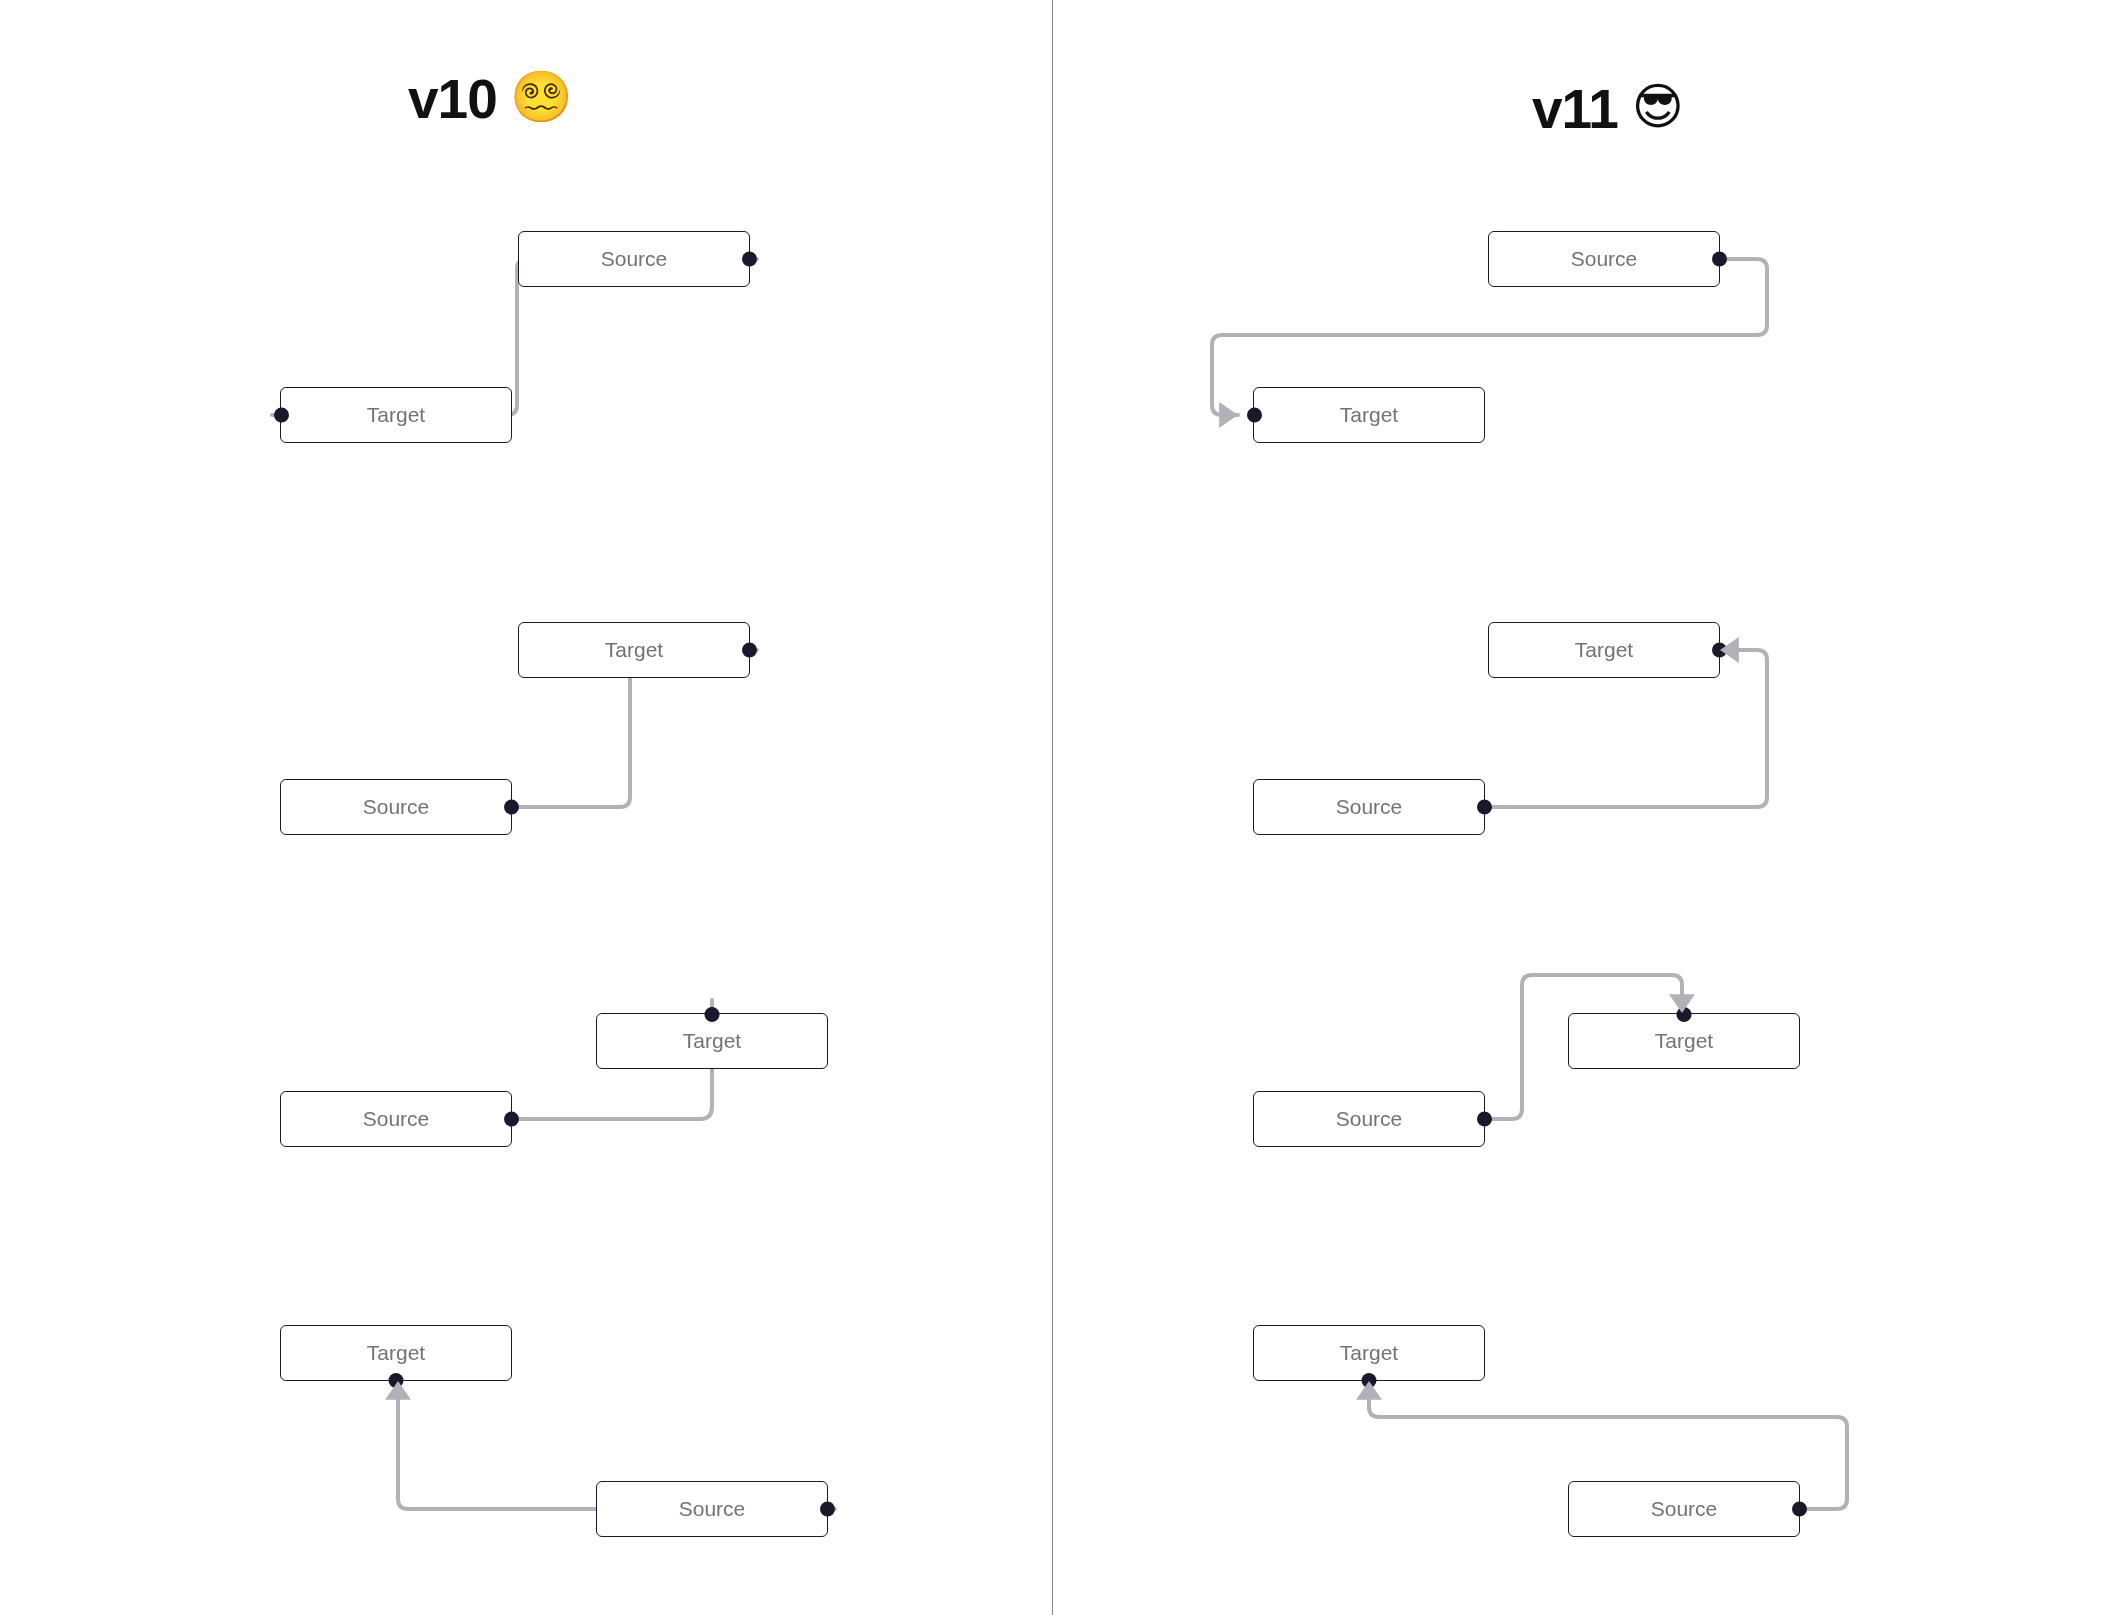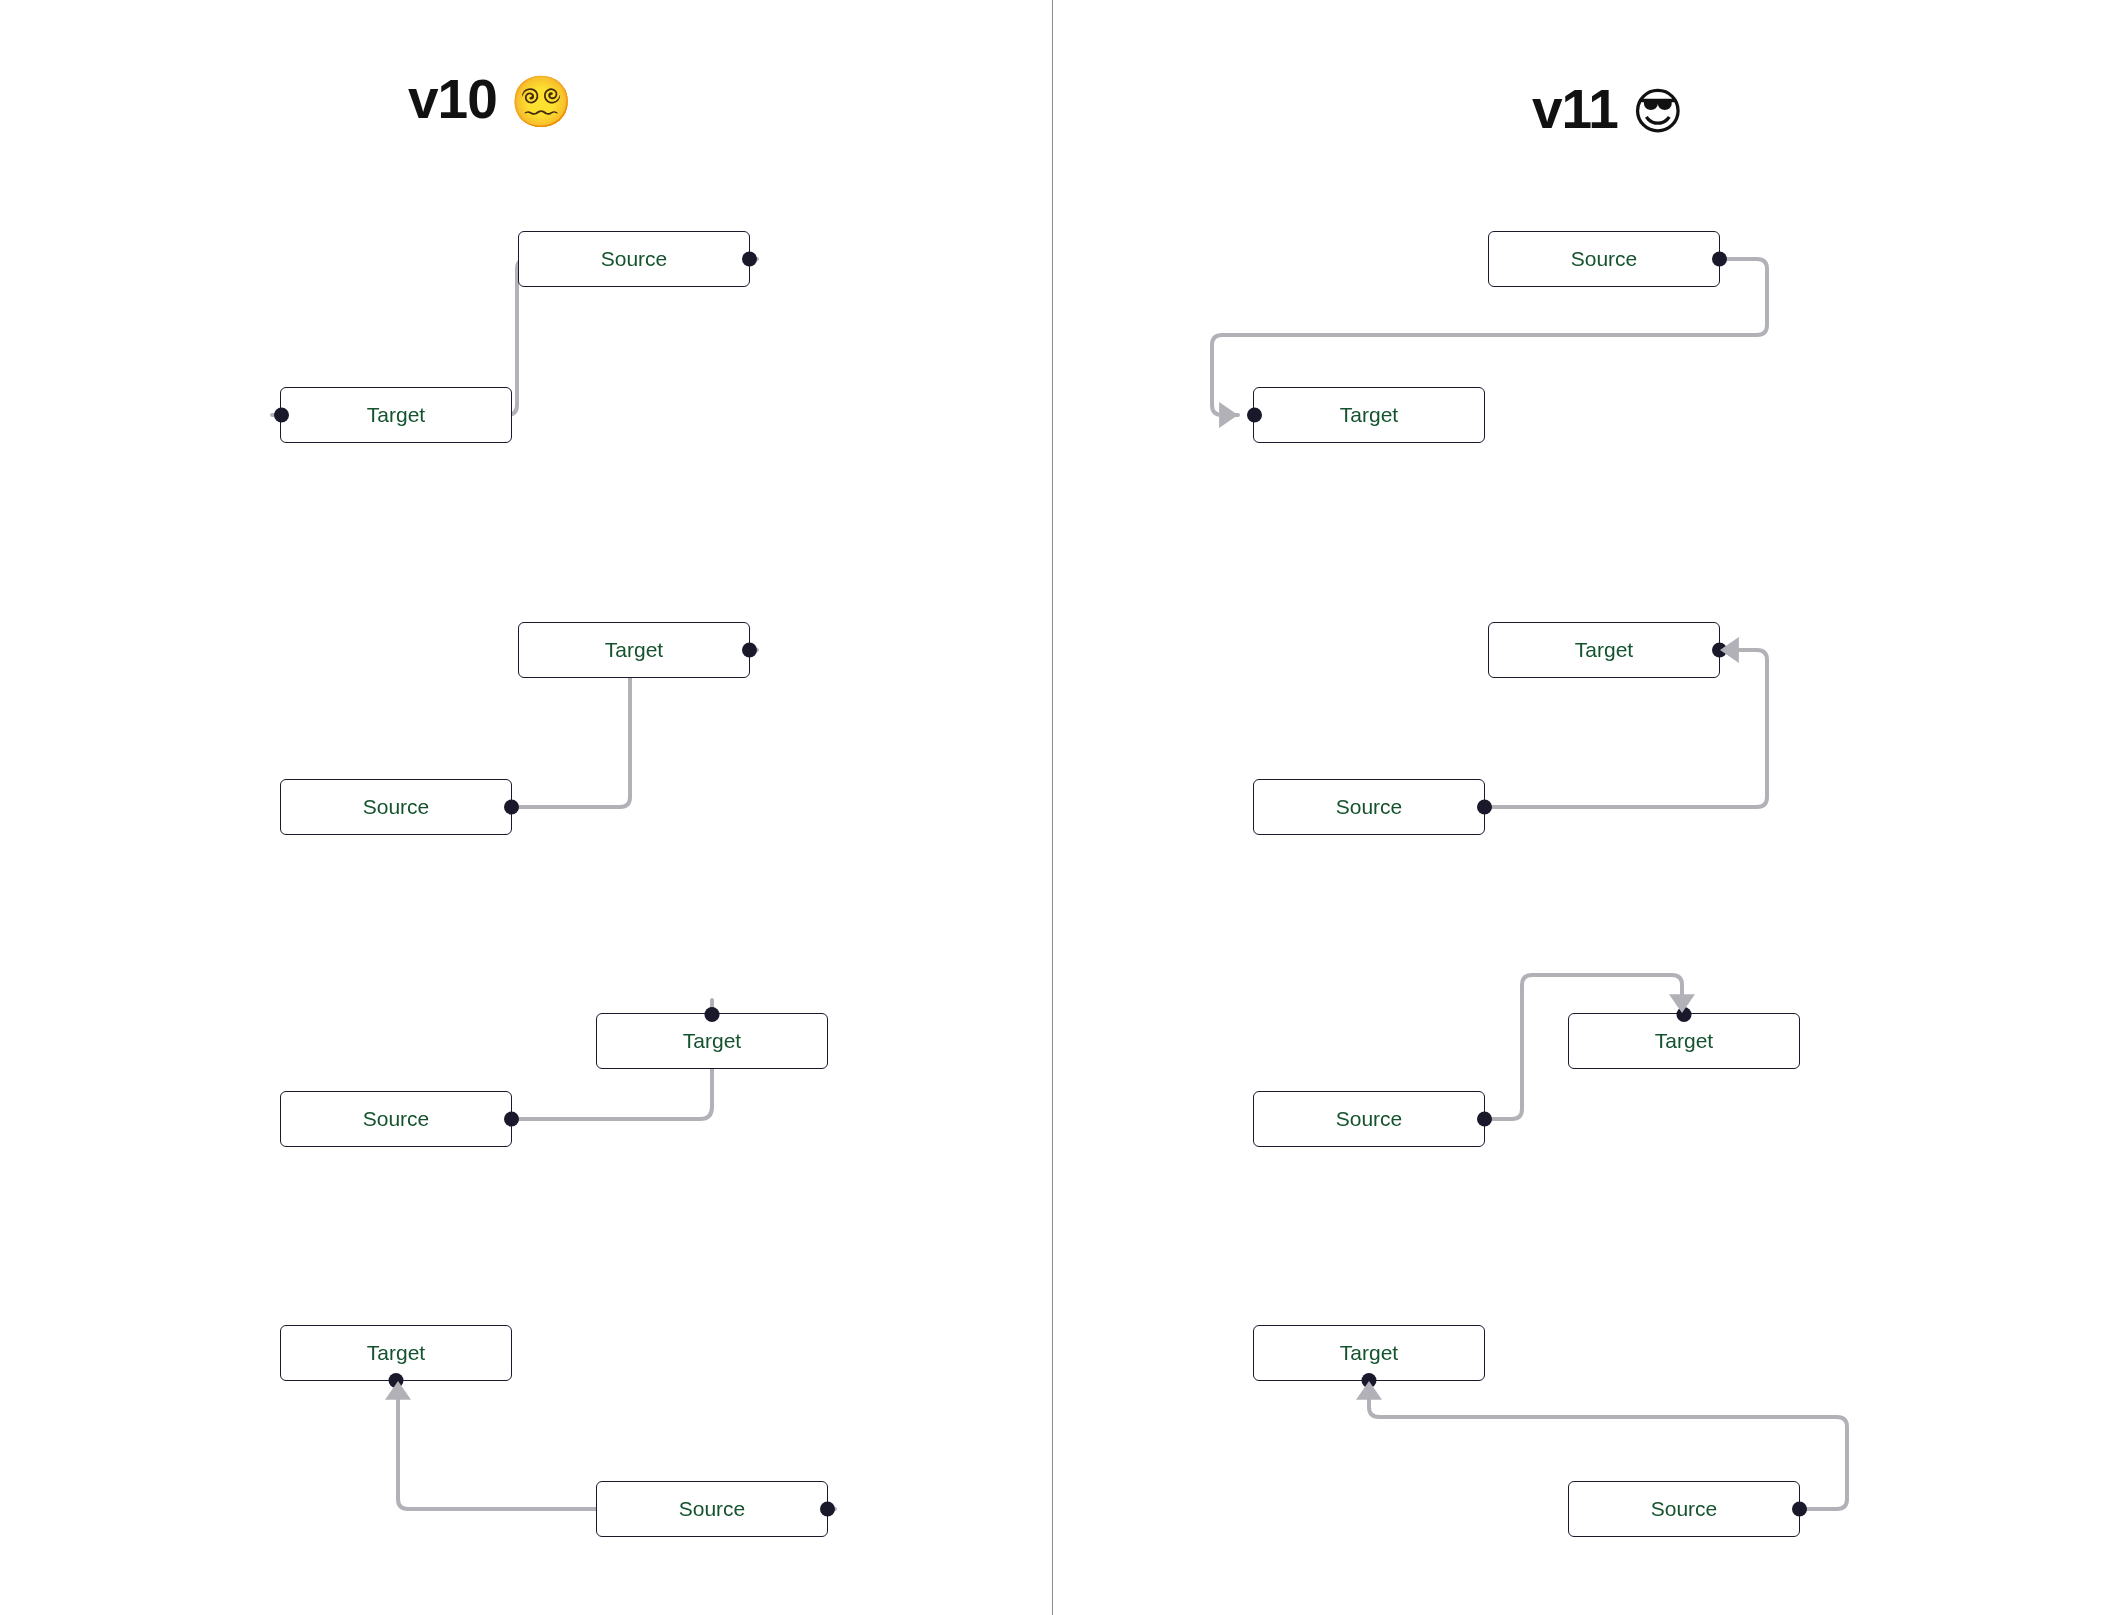--- a/index.html
+++ b/index.html
@@ -25,38 +25,38 @@
   }
   .col-title {
     position: absolute;
     font-size: 55px;
     font-weight: 700;
     color: #111111;
     letter-spacing: -1px;
     white-space: nowrap;
     line-height: 1;
     display: flex;
-    align-items: flex-end;
+    align-items: flex-start;
     gap: 14px;
   }
   .col-title .emoji {
     font-size: 50px;
     line-height: 1;
     font-family: "DejaVu Sans", sans-serif;
   }
   .node {
     position: absolute;
     border: 1.6px solid #1a192b;
     border-radius: 6px;
     background: #ffffff;
     display: flex;
     align-items: center;
     justify-content: center;
     font-size: 21px;
-    color: #14532d;
+    color: #737373;
     z-index: 3;
   }
   .node .label {
     pointer-events: none;
     user-select: none;
   }
   .handle {
     position: absolute;
     width: 15px;
     height: 15px;

